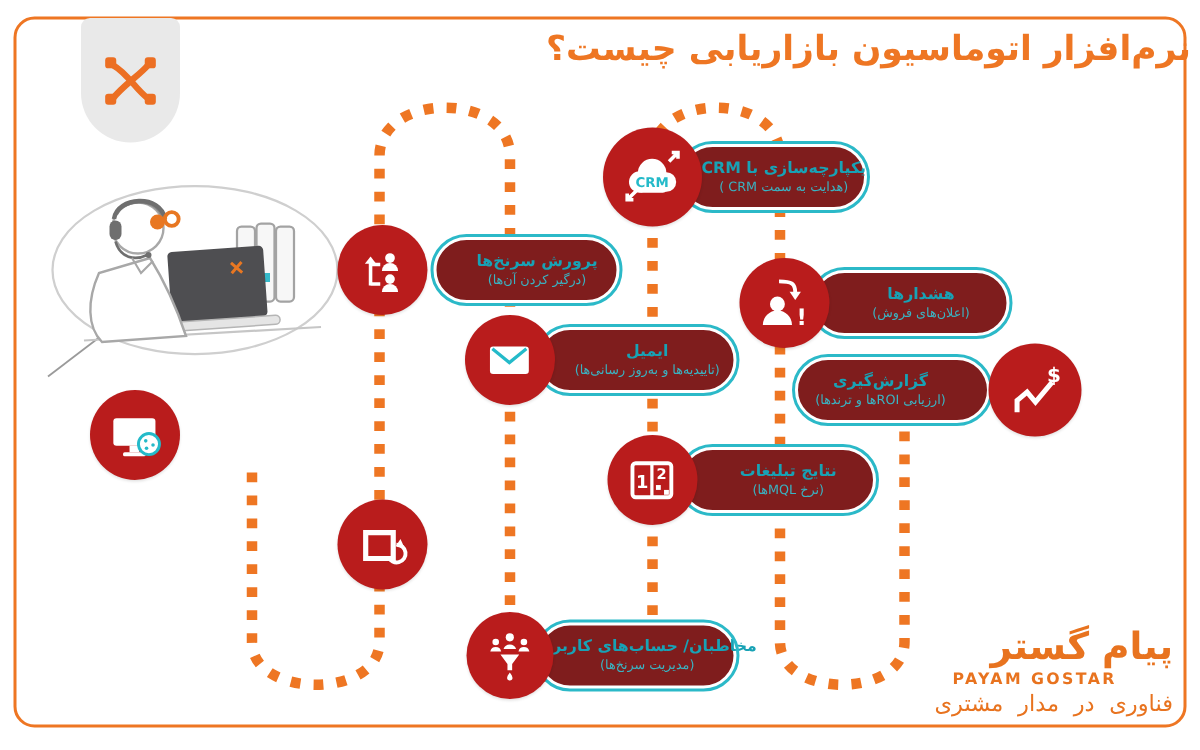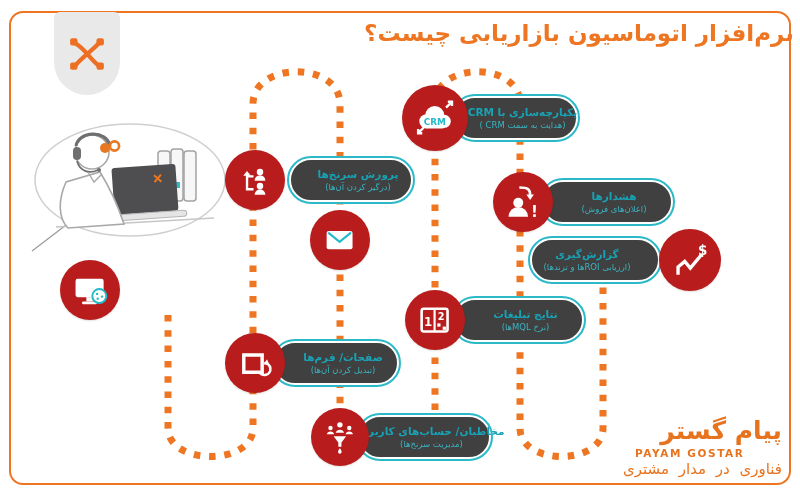--- a/index.html
+++ b/index.html
@@ -5,21 +5,21 @@
   html,body{margin:0;padding:0;background:#fff;}
   .canvas{position:relative;width:800px;height:500px;background:#ffffff;overflow:hidden;
           font-family:"DejaVu Sans",sans-serif;}
   .frame{position:absolute;left:9px;right:9px;top:11px;bottom:15px;
          border:2px solid #ee7623;border-radius:14px;z-index:0;}
   .badge{position:absolute;left:54px;top:12px;width:66px;height:83px;background:#e9e9e9;
          border-radius:6px 6px 33px 33px;display:flex;align-items:center;justify-content:center;z-index:5;}
   .title{position:absolute;top:20px;right:6px;font-size:23px;font-weight:bold;color:#ee7623;
          direction:rtl;z-index:4;letter-spacing:0;}
   .flowline{position:absolute;left:0;top:0;z-index:1;}
-  .pill{position:absolute;height:44px;background:#404040;border:2px solid #ffffff;outline:2px solid #2bb9c8;
+  .pill{position:absolute;height:44px;background:#7f1d1d;border:2px solid #ffffff;outline:2px solid #2bb9c8;
         border-radius:22px;z-index:2;display:flex;flex-direction:column;justify-content:center;align-items:center;
         direction:rtl;box-sizing:border-box;}
   .pill-r{padding-left:14px;}
   .pill-l{padding-right:16px;}
   .pill .l1{font-size:10.5px;font-weight:bold;color:#18a2b5;white-space:nowrap;line-height:13px;}
   .pill .l2{font-size:8.5px;color:#3ab3c2;white-space:nowrap;line-height:12px;}
   .circle{position:absolute;border-radius:50%;background:#b91c1c;z-index:3;display:flex;
           align-items:center;justify-content:center;box-shadow:0 1px 2px rgba(0,0,0,0.12);}
   .circle svg{width:72%;height:72%;}
   .person-wrap{position:absolute;left:28px;top:120px;z-index:2;}
@@ -135,20 +135,24 @@
   <div class="circle" style="left:493px;top:172px;width:60px;height:60px;">
     <svg viewBox="0 0 40 40">
       <path d="M17 7 c8 0 10 1.5 10 7" stroke="#fff" stroke-width="2.4" fill="none"></path>
       <path d="M23.5 13.5 h7 l-3.5 5 z" fill="#fff"></path>
       <circle cx="16" cy="21" r="4.6" fill="#fff"></circle>
       <path d="M7 34 a9 9 0 0 1 18 0 z" fill="#fff"></path>
       <text x="31" y="34" font-size="14" font-weight="bold" fill="#fff" text-anchor="middle">!</text>
     </svg>
   </div>
 
+  <div class="pill pill-r" style="left:358px;top:218px;width:133px;">
+    <div class="l1">ایمیل</div>
+    <div class="l2">(تاییدیه‌ها و به‌روز رسانی‌ها)</div>
+  </div>
   <div class="circle" style="left:310px;top:210px;width:60px;height:60px;">
     <svg viewBox="0 0 40 40">
       <rect x="8" y="12" width="24" height="17" rx="2" fill="#fff"></rect>
       <path d="M9.5 13.5 L20 22 L30.5 13.5" stroke="#24bac9" stroke-width="2" fill="none"></path>
     </svg>
   </div>
 
   <div class="pill pill-l" style="right:140px;top:238px;width:130px;">
     <div class="l1">گزارش‌گیری</div>
     <div class="l2">(ارزیابی ROIها و ترندها)</div>
@@ -184,24 +188,20 @@
       <rect x="13" y="31" width="14" height="2.5" rx="1" fill="#fff"></rect>
       <circle cx="29" cy="26" r="6.5" fill="#fff" stroke="#24bac9" stroke-width="1.8"></circle>
       <g fill="#24bac9">
           <circle cx="27" cy="24" r="1.1"></circle>
           <circle cx="31.5" cy="26.5" r="1.1"></circle>
           <circle cx="27.5" cy="28.5" r="1.1"></circle>
         </g>
     </svg>
   </div>
 
-  <div class="pill pill-r" style="left:273px;top:341px;width:126px;">
-    <div class="l1">صفحات/ فرم‌ها</div>
-    <div class="l2">(تبدیل کردن آن‌ها)</div>
-  </div>
   <div class="circle" style="left:225px;top:333px;width:60px;height:60px;">
     <svg viewBox="0 0 40 40">
       <path d="M10 13 H27 V29 H10 Z" stroke="#fff" stroke-width="3.2" fill="none"></path>
       <path d="M24 28 a5.5 5.5 0 1 0 5 -7.5" stroke="#fff" stroke-width="2.4" fill="none"></path>
       <path d="M31.5 17 l2 4.5 h-5 z" fill="#fff"></path>
     </svg>
   </div>
 
   <div class="pill pill-r" style="left:358px;top:415px;width:133px;">
     <div class="l1">مخاطبان/ حساب‌های کاربری</div>

